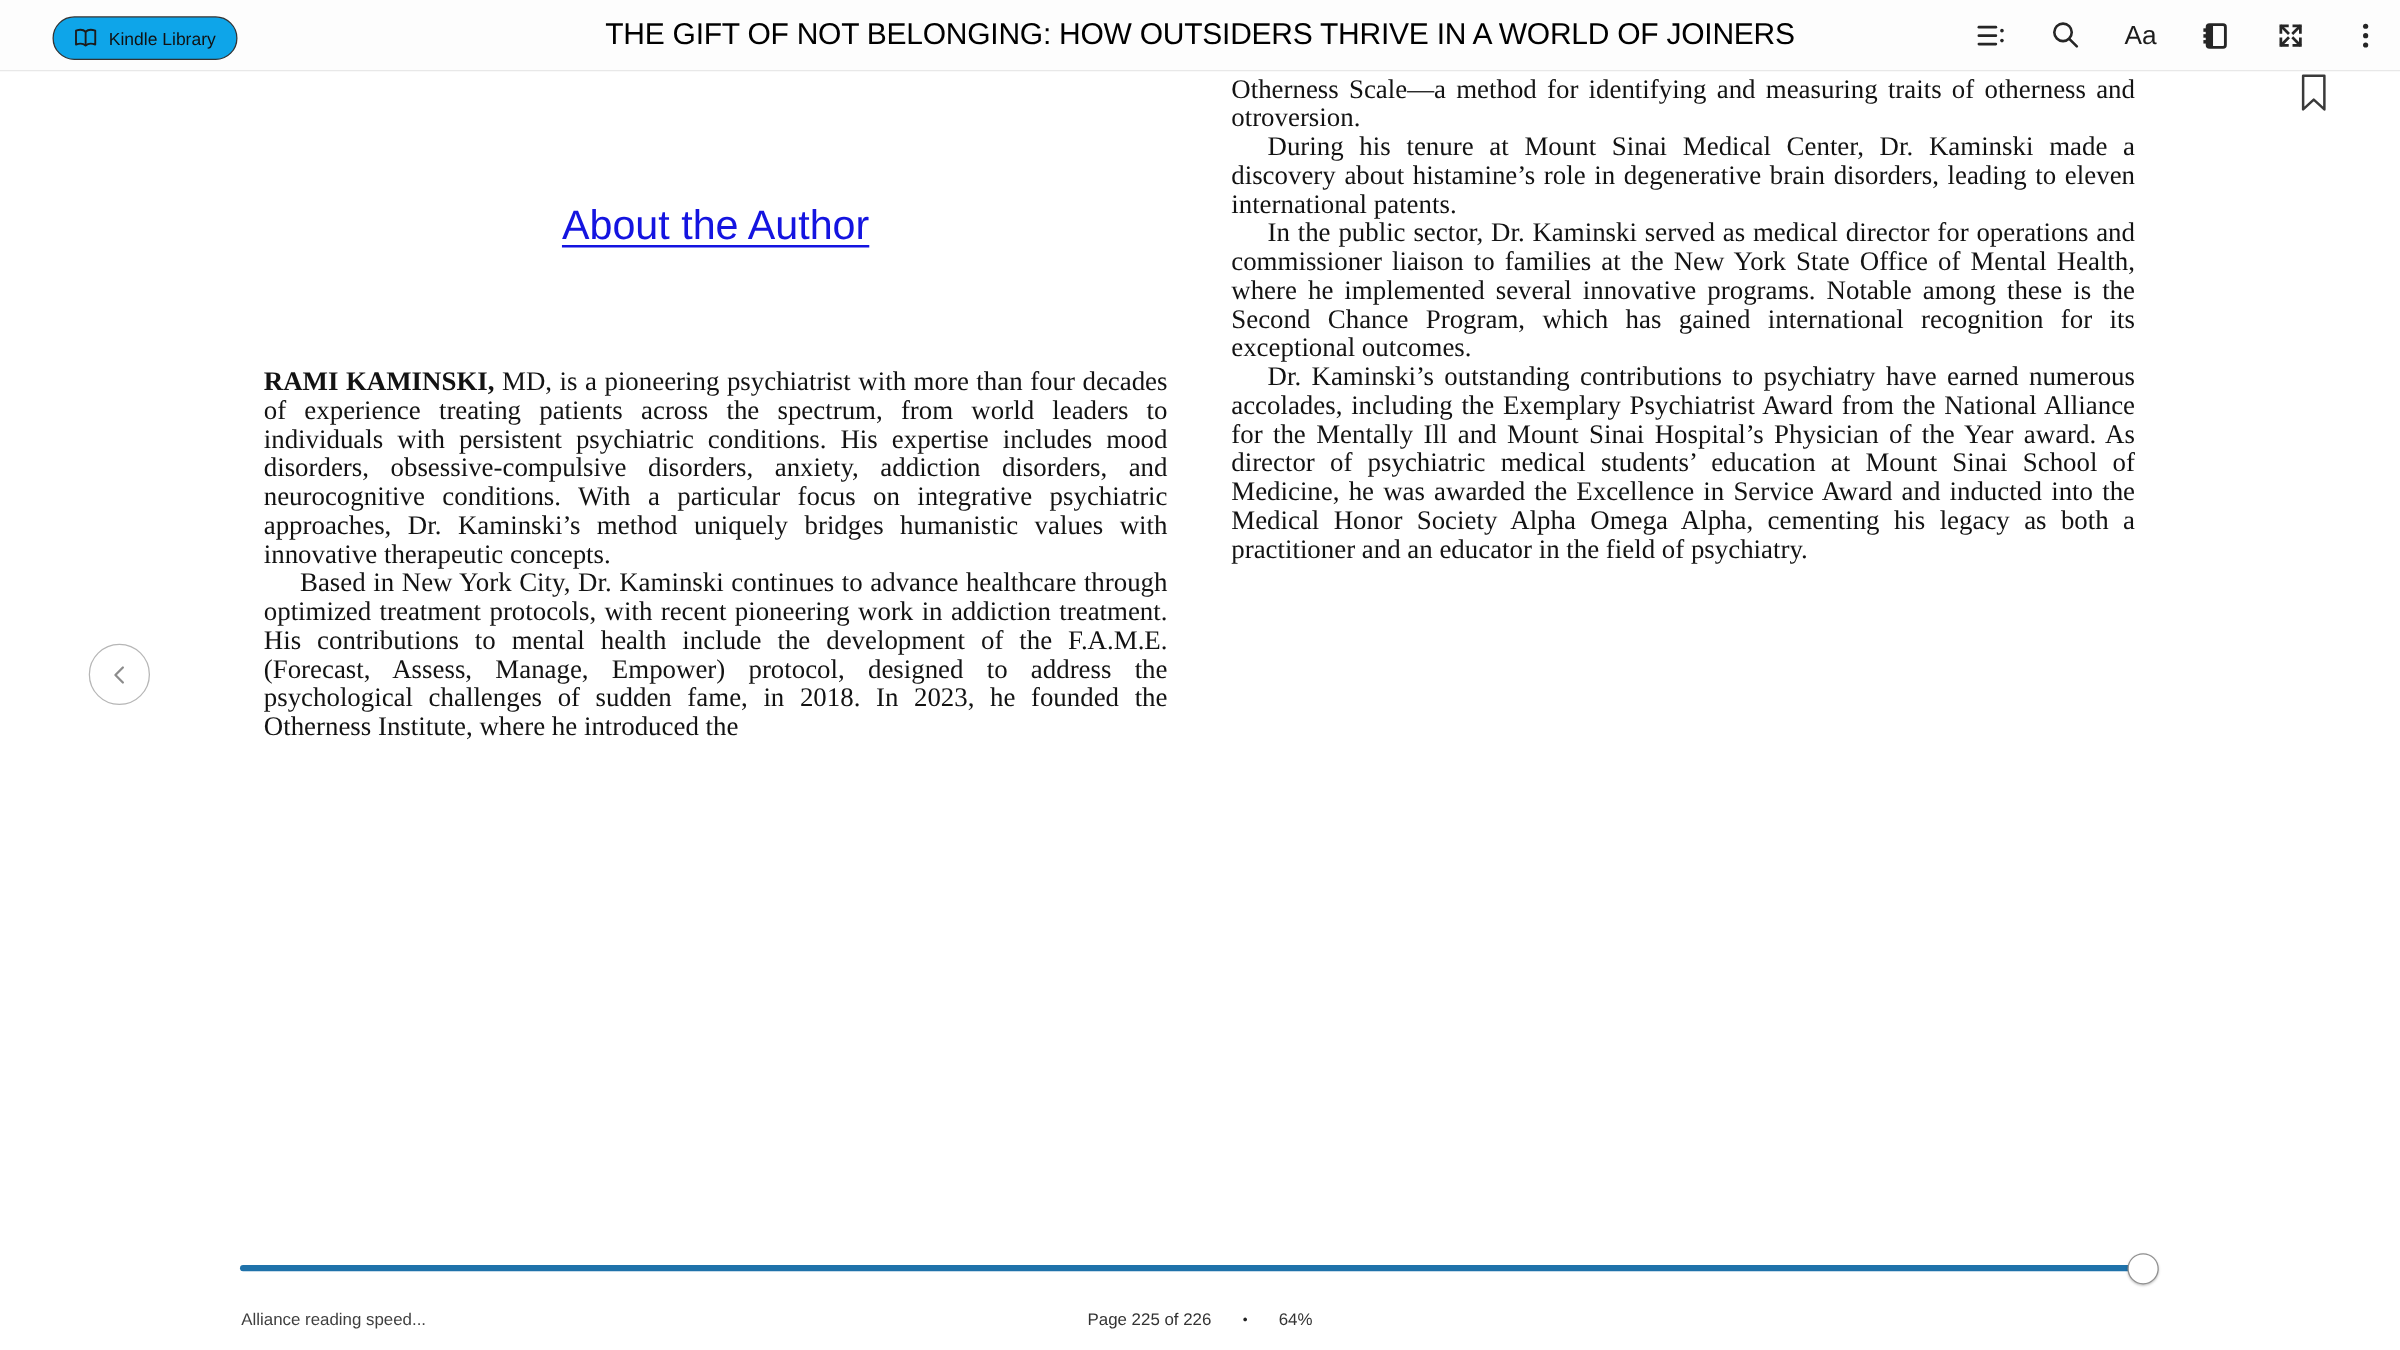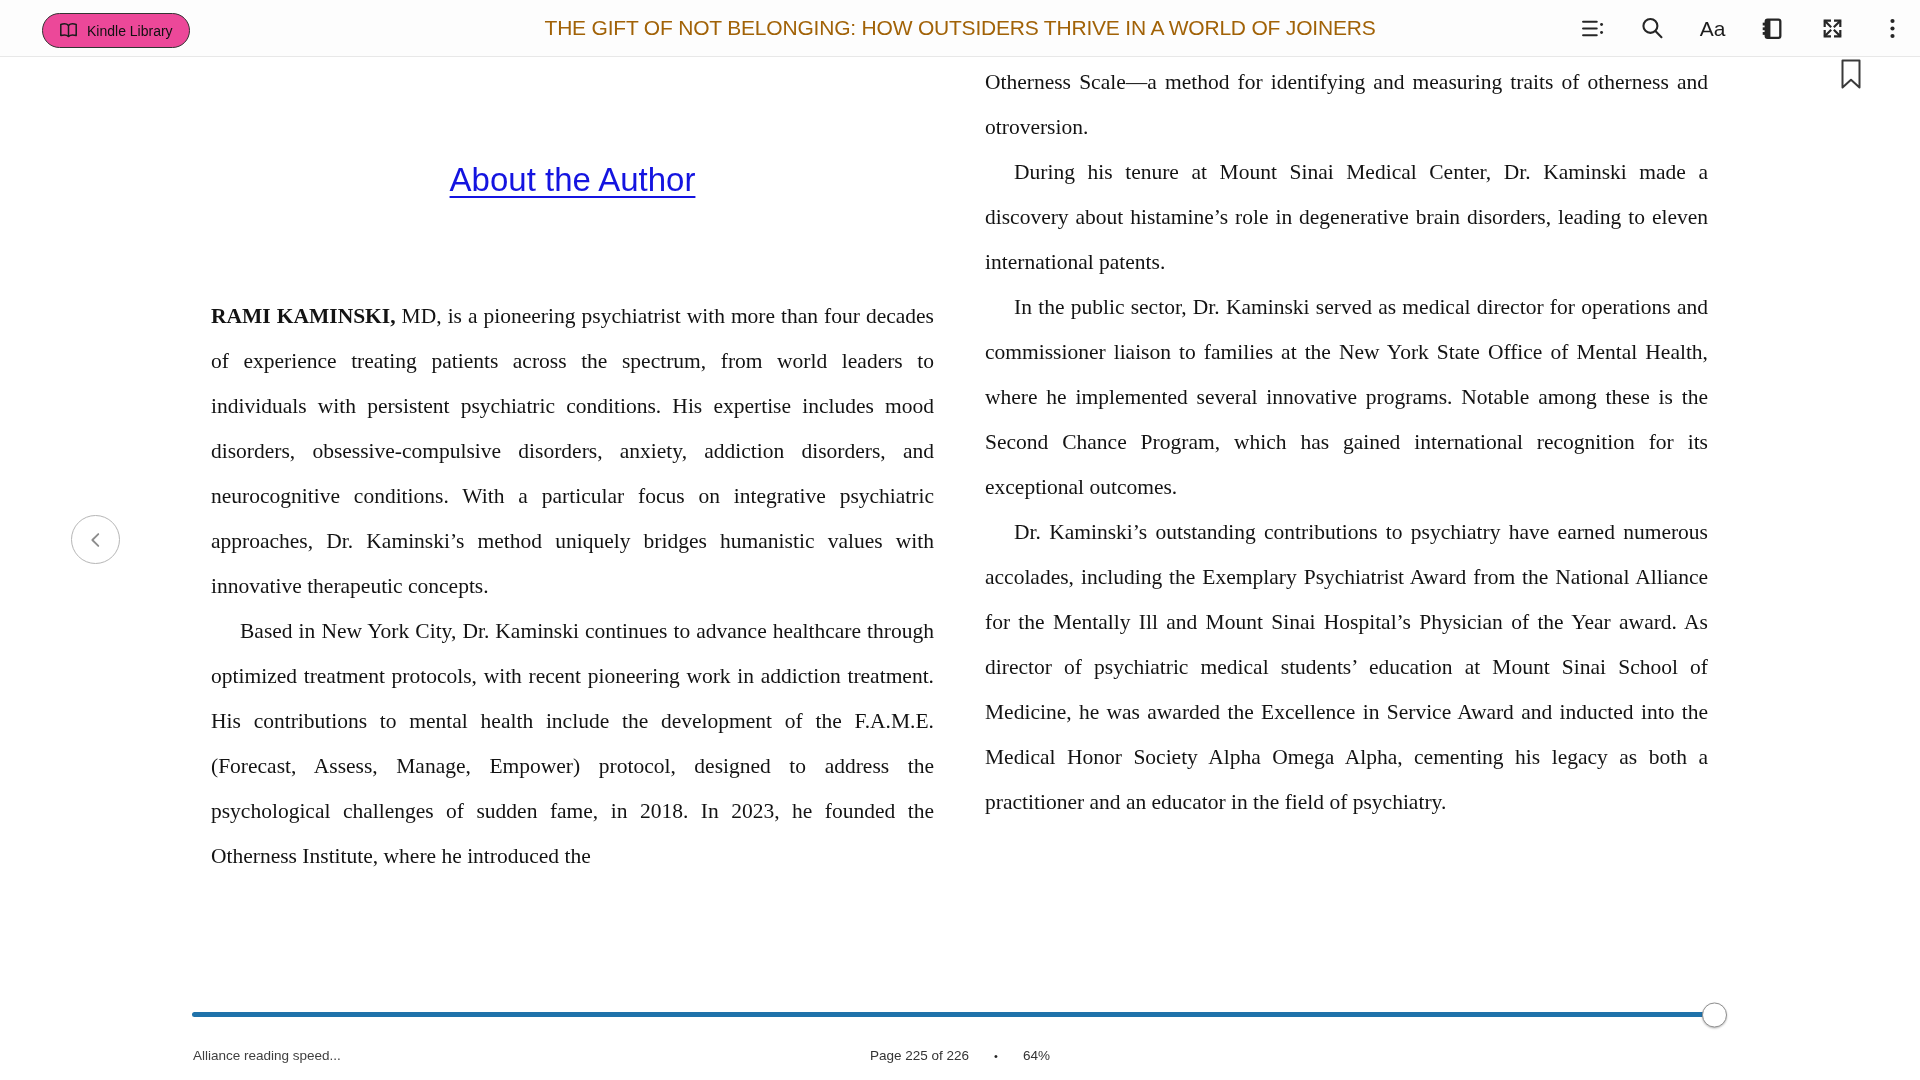--- a/index.html
+++ b/index.html
@@ -15,32 +15,32 @@
   
   .topbar {
     position: absolute; top: 0; left: 0; right: 0; height: 57px;
     background: #fdfdfd;
     border-bottom: 1px solid #e8e8e8;
   }
   .lib-btn {
     position: absolute; left: 42px; top: 13px; height: 35px;
     display: flex; align-items: center; gap: 9px;
     padding: 0 16px;
-    background: #ec4899;
+    background: #0ea5e9;
     border: 1px solid #333333;
     border-radius: 18px;
     font-family: "Liberation Sans", sans-serif;
     font-size: 14px; color: #111111;
     cursor: pointer;
   }
   .book-title {
     position: absolute; left: 50%; top: 50%;
     transform: translate(-50%, -50%);
-    font-size: 21px; letter-spacing: -0.2px;
-    color: #a16207; white-space: nowrap;
+    font-size: 24px; letter-spacing: -0.2px;
+    color: #000000; white-space: nowrap;
   }
   .topbar-actions {
     position: absolute; right: 14px; top: 0; height: 57px;
     display: flex; align-items: center; gap: 33px;
   }
   .icon-btn {
     width: 27px; height: 27px;
     display: flex; align-items: center; justify-content: center;
     background: none; border: none; padding: 0; cursor: pointer;
     color: #262626;
@@ -66,21 +66,21 @@
     font-size: 33px; line-height: 42px;
     color: #1414e0;
     text-decoration: underline;
     text-decoration-thickness: 2px;
     text-underline-offset: 5px;
     cursor: pointer;
   }
   .para {
     margin: 0;
     font-family: "Liberation Serif", "DejaVu Serif", serif;
-    font-size: 21.5px; line-height: 45px;
+    font-size: 21.5px; line-height: 23px;
     color: #131313;
     text-align: justify;
   }
   .para.indent { text-indent: 29px; }
   .para strong { font-weight: 700; }
 
   
   .nav-prev {
     position: absolute; left: 71px; top: 515px;
     width: 49px; height: 49px; border-radius: 50%;

